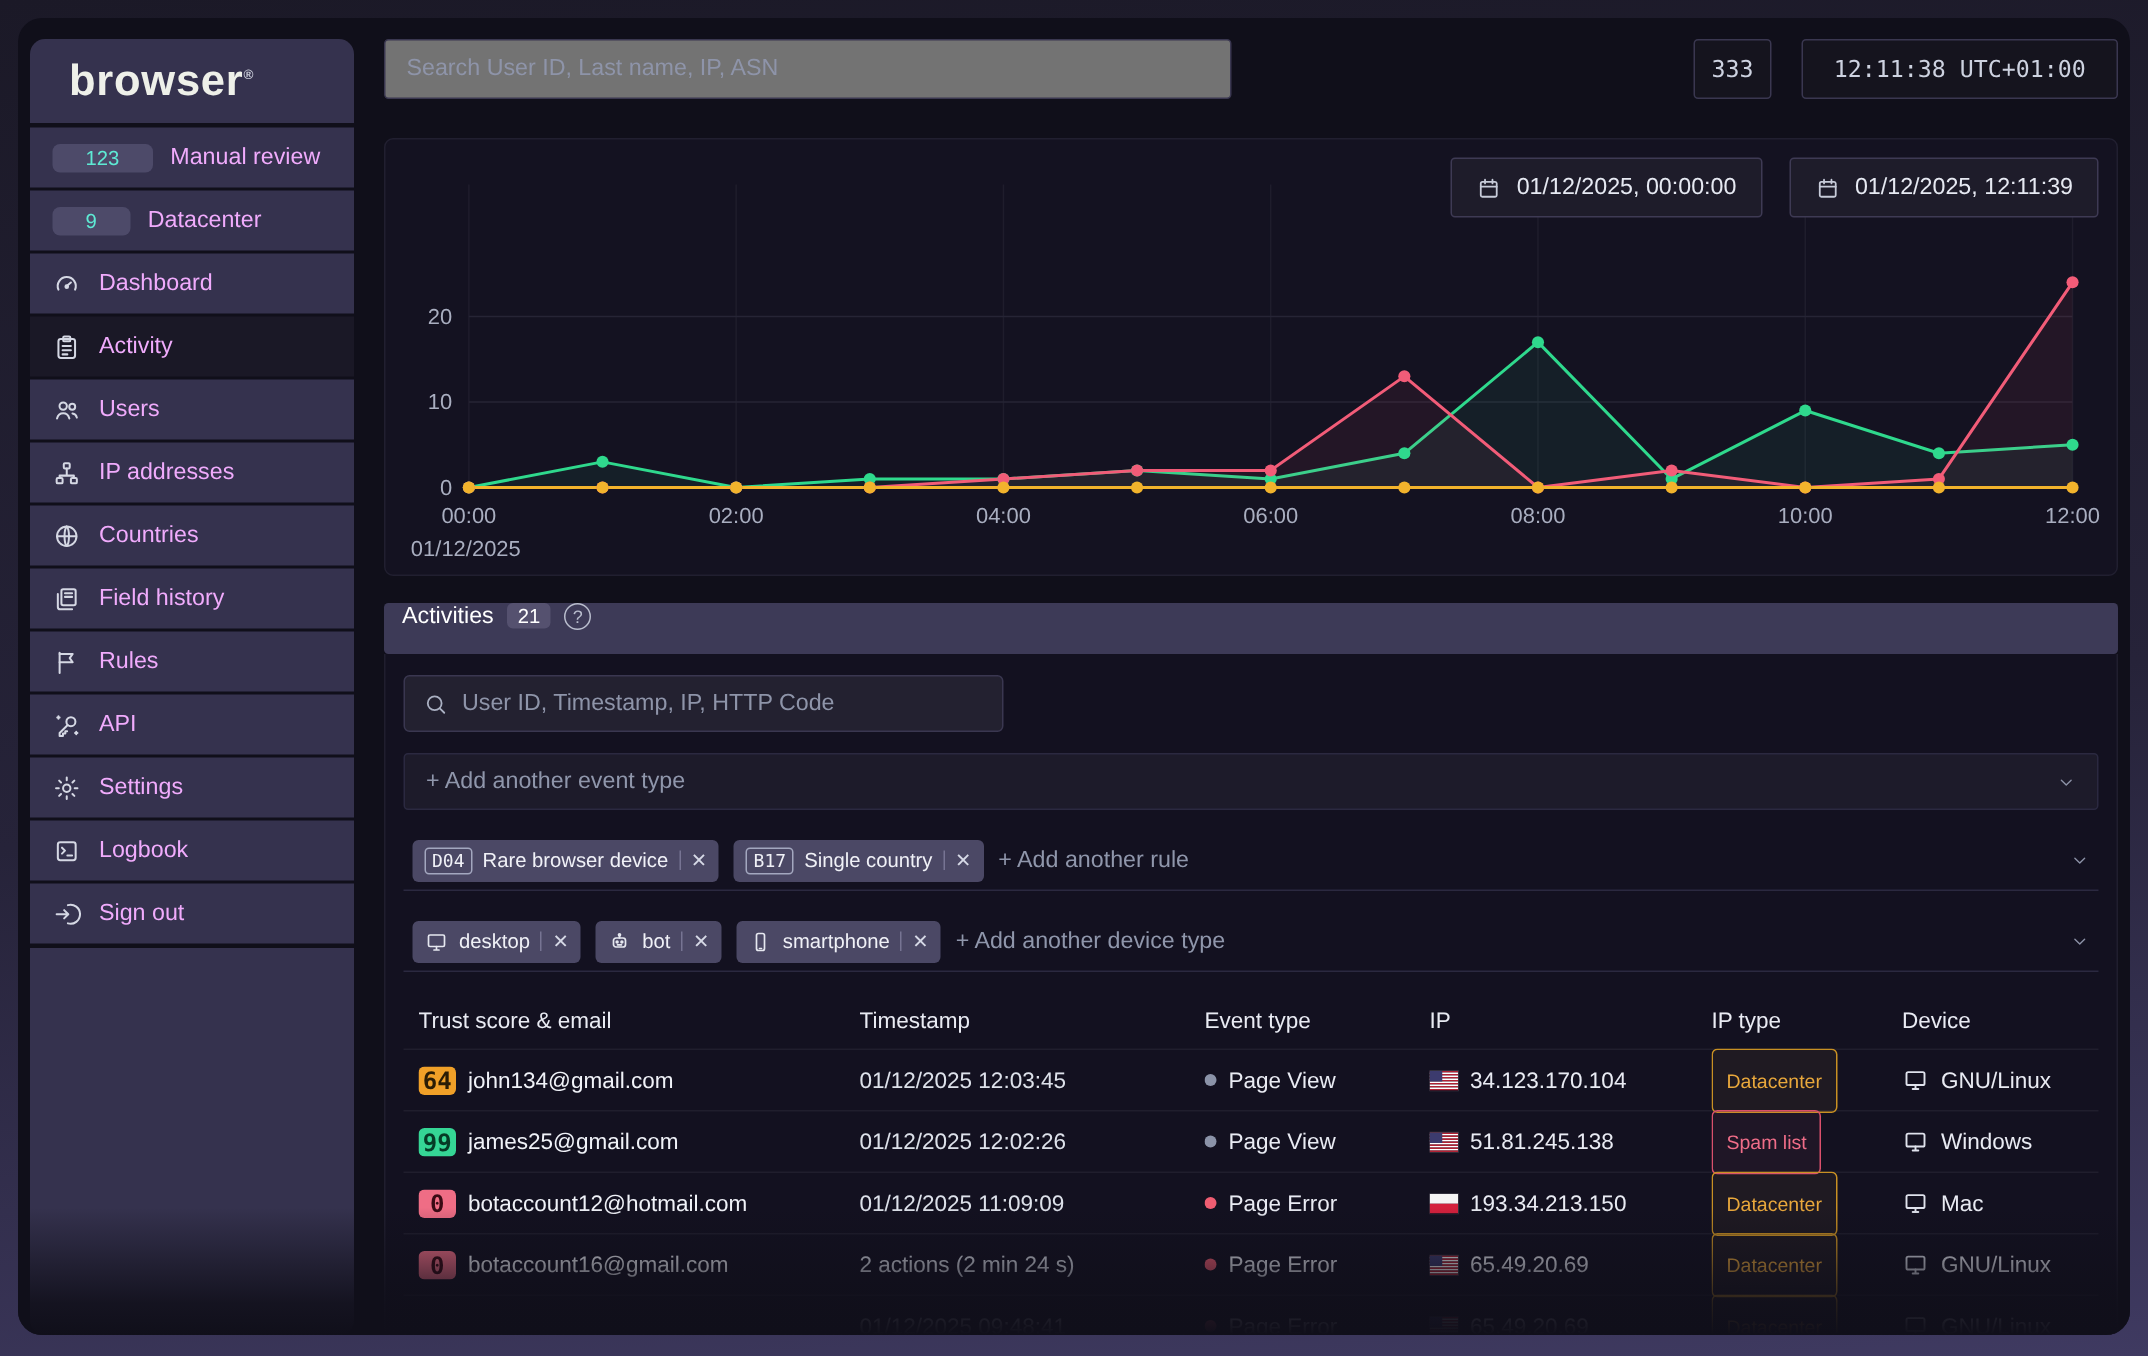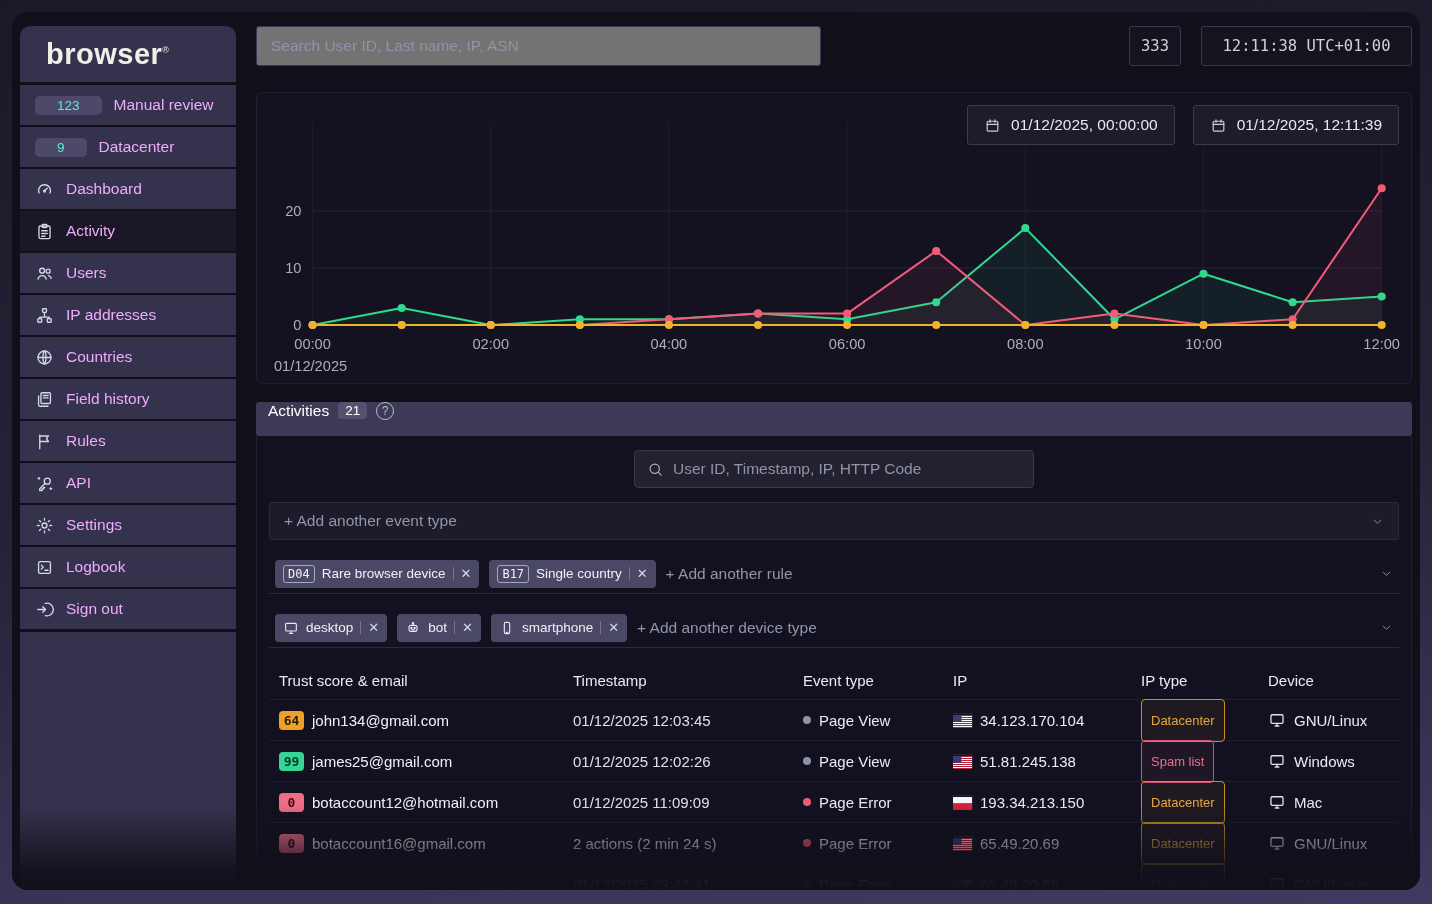--- a/index.html
+++ b/index.html
@@ -52,21 +52,21 @@
 
   
   .act-bar { height:34px; background:#3d3a57; border-radius:3px; display:flex;
     align-items:flex-start; gap:9px; padding:0 12px; margin-bottom:0; }
   .act-title { color:#fff; font-size:15.5px; }
   .act-count { background:#55516f; color:#fff; font-size:13.5px; border-radius:4px; padding:1px 7px; }
   .help-circle { width:18px; height:18px; border:1.4px solid #b9bdcd; border-radius:50%;
     color:#b9bdcd; font-size:12px; display:flex; align-items:center; justify-content:center; cursor:pointer; }
   .act-body { flex:1; background:#131120; border:1px solid #201e2e; border-top:none;
     padding:14px 12px 0 12px; overflow:hidden; position:relative; }
-  .act-search-row { display:flex; justify-content:center; margin-bottom:14px; }
+  .act-search-row { display:flex; justify-content:flex-start; margin-bottom:14px; }
   .act-search { width:400px; height:38px; background:#232130; border:1px solid #3a3750;
     border-radius:4px; display:flex; align-items:center; padding:0 12px; gap:9px; }
   .act-search .sic { width:17px; height:17px; color:#aab0c2; flex-shrink:0; display:inline-flex; }
   .act-search .sic svg{ width:100%; height:100%; }
   .act-search input { flex:1; background:transparent; border:none; outline:none;
     color:#e8eaf2; font-size:15.5px; }
   .act-search input::placeholder { color:#8e94a9; }
   .filter-row { height:38px; display:flex; align-items:center; gap:10px;
     padding:0 14px; margin-bottom:14px; color:#8f96ab; font-size:15.5px; cursor:pointer; }
   .filter-row.boxed { background:#1d1b2a; border:1px solid #2b2940; border-radius:3px; }
@@ -84,21 +84,21 @@
   .add-label { color:#8f96ab; }
 
   
   .table { margin-top:2px; }
   .t-row { display:grid; grid-template-columns:294px 230px 150px 188px 127px 1fr;
     align-items:center; height:41px; padding-left:10px; border-top:1px solid #201e2d; }
   .t-head { height:37px; border-top:none; color:#b9bfd0; font-size:14.5px; }
   .cell { display:flex; align-items:center; gap:8px; color:#e9ebf3; font-size:15px;
     white-space:nowrap; overflow:hidden; }
   .score { width:25px; height:19px; border-radius:4px; font-family:"DejaVu Sans Mono", monospace;
-    font-weight:bold; font-size:13px; display:inline-flex; align-items:center;
+    font-weight:bold; font-size:16px; display:inline-flex; align-items:center;
     justify-content:center; flex-shrink:0; }
   .s-amber { background:#f0a028; color:#2a1d05; }
   .s-green { background:#35d695; color:#063b26; }
   .s-pink  { background:#ef6d85; color:#3a0a14; }
   .email { color:#f0f2f8; cursor:pointer; }
   .c-ts { color:#dde1ea; }
   .dot { width:8px; height:8px; border-radius:50%; flex-shrink:0; }
   .dot.view { background:#8b93a8; }
   .dot.error { background:#ef5d72; }
   .flag { width:19px; height:13px; flex-shrink:0; box-shadow:0 0 0 .5px rgba(255,255,255,.18); }

